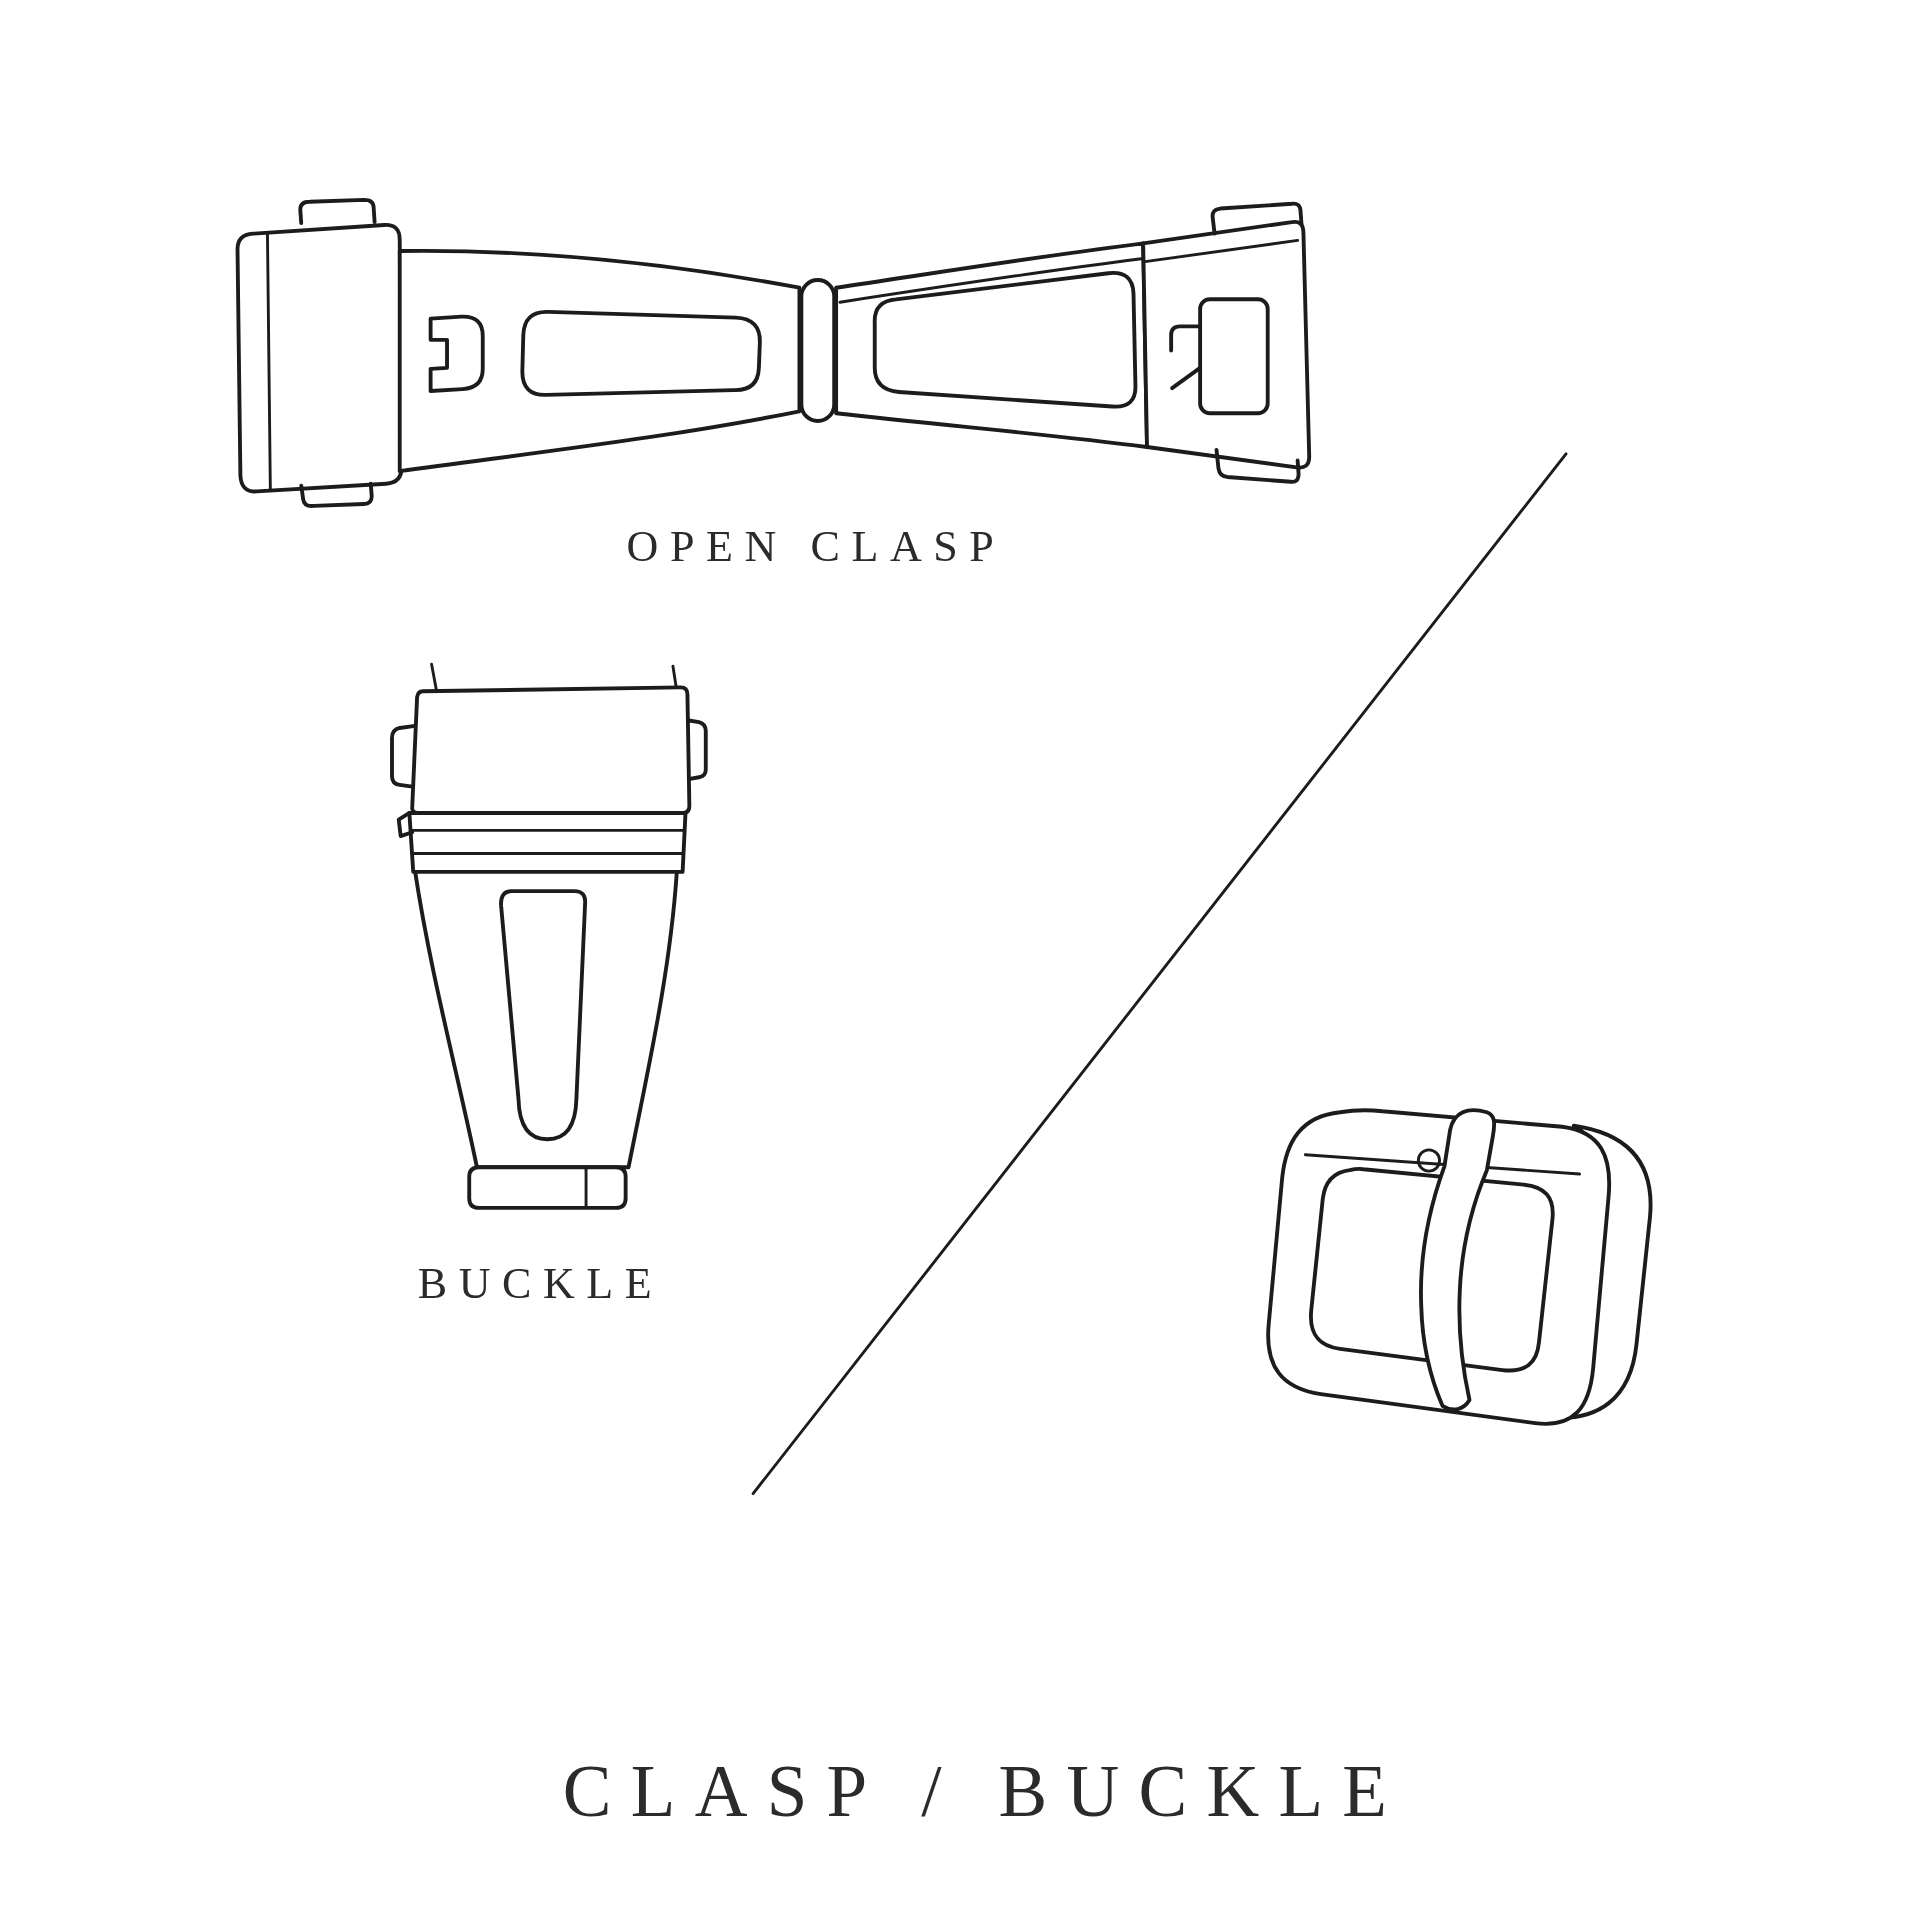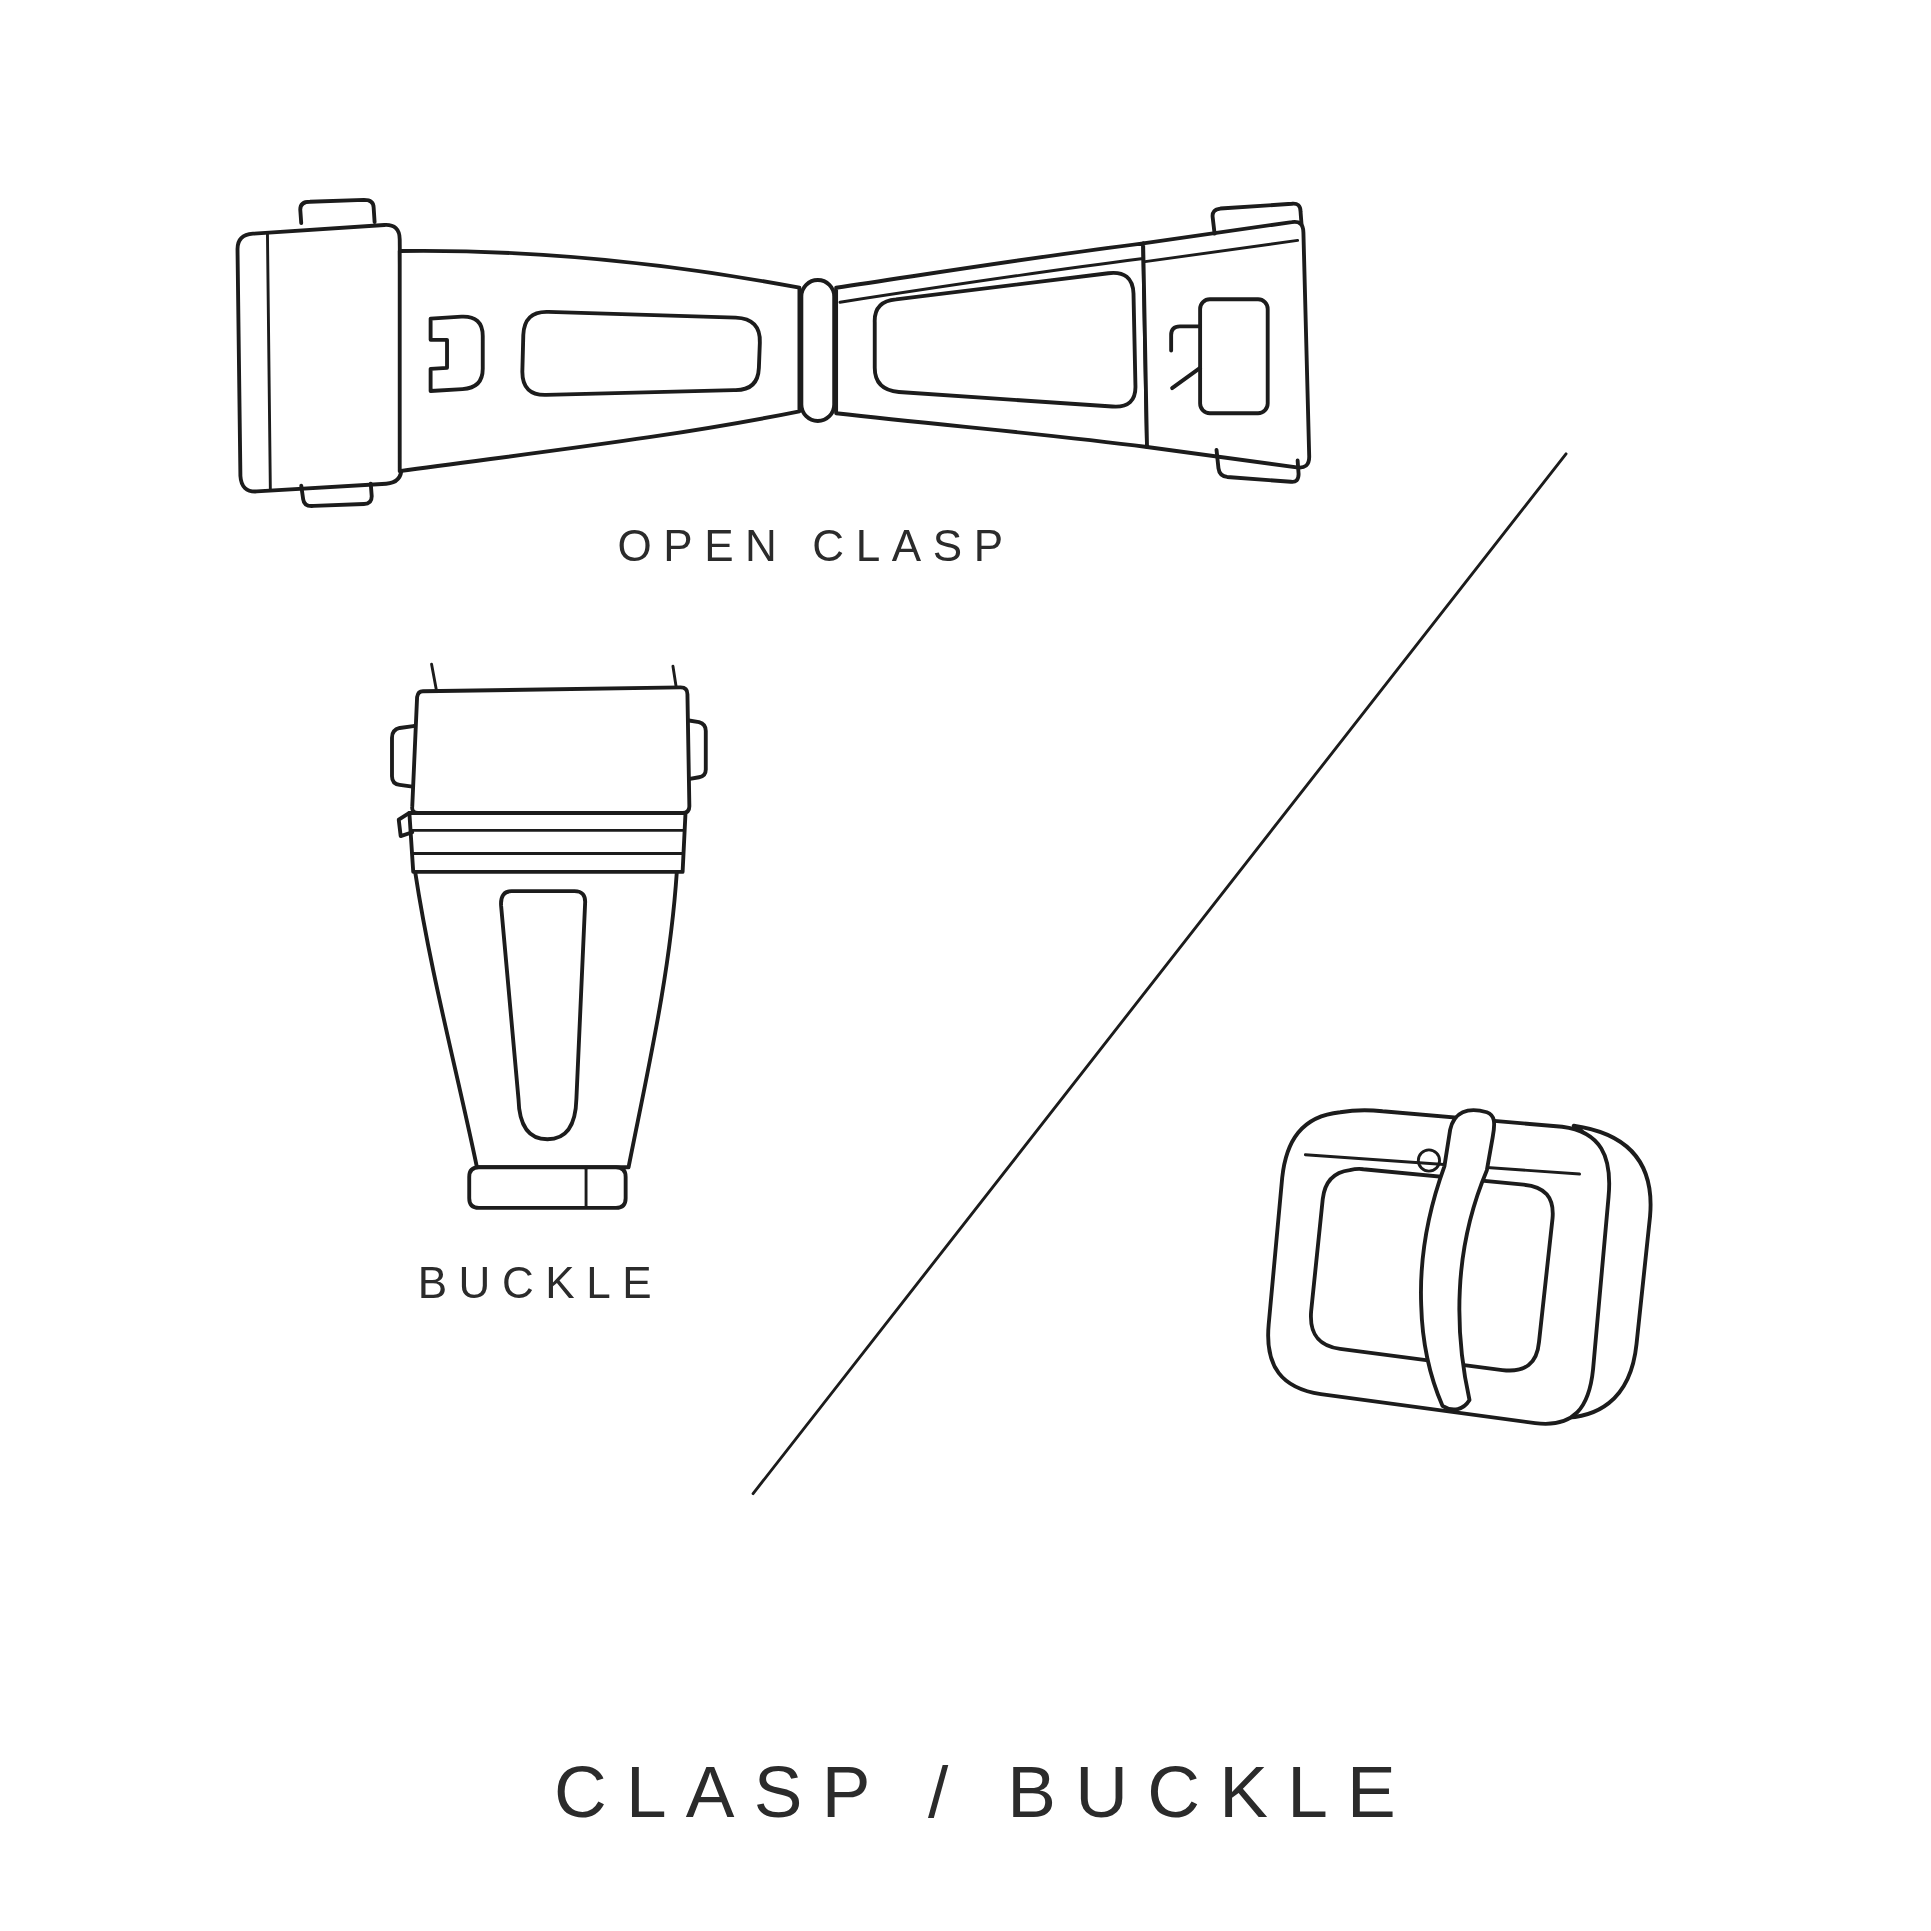--- a/index.html
+++ b/index.html
@@ -1,19 +1,19 @@
 <!DOCTYPE html>
 <html style="--background: #ffffff; --line: #1c1c1c; --text: #2b2b2b;"><head>
 <meta charset="utf-8">
 <style>
   html,body{margin:0;padding:0;background:#fff;}
   .canvas{
     position:relative;width:1931px;height:1931px;overflow:hidden;
     background:var(--background,#fff);
-    font-family:Liberation Sans, sans-serif;
+    font-family:Liberation Serif, serif;
   }
   .art{position:absolute;left:0;top:0;}
   .ink{stroke:var(--line,#1c1c1c);fill:#ffffff;stroke-width:4;stroke-linejoin:round;stroke-linecap:round;}
   .ink.nofill{fill:none;}
   .ink.thin{stroke-width:3;fill:none;}
   .label{
     position:absolute;text-align:center;
     font-size:44px;letter-spacing:11.6px;font-weight:500;
     color:var(--text,#2b2b2b);white-space:nowrap;
   }

